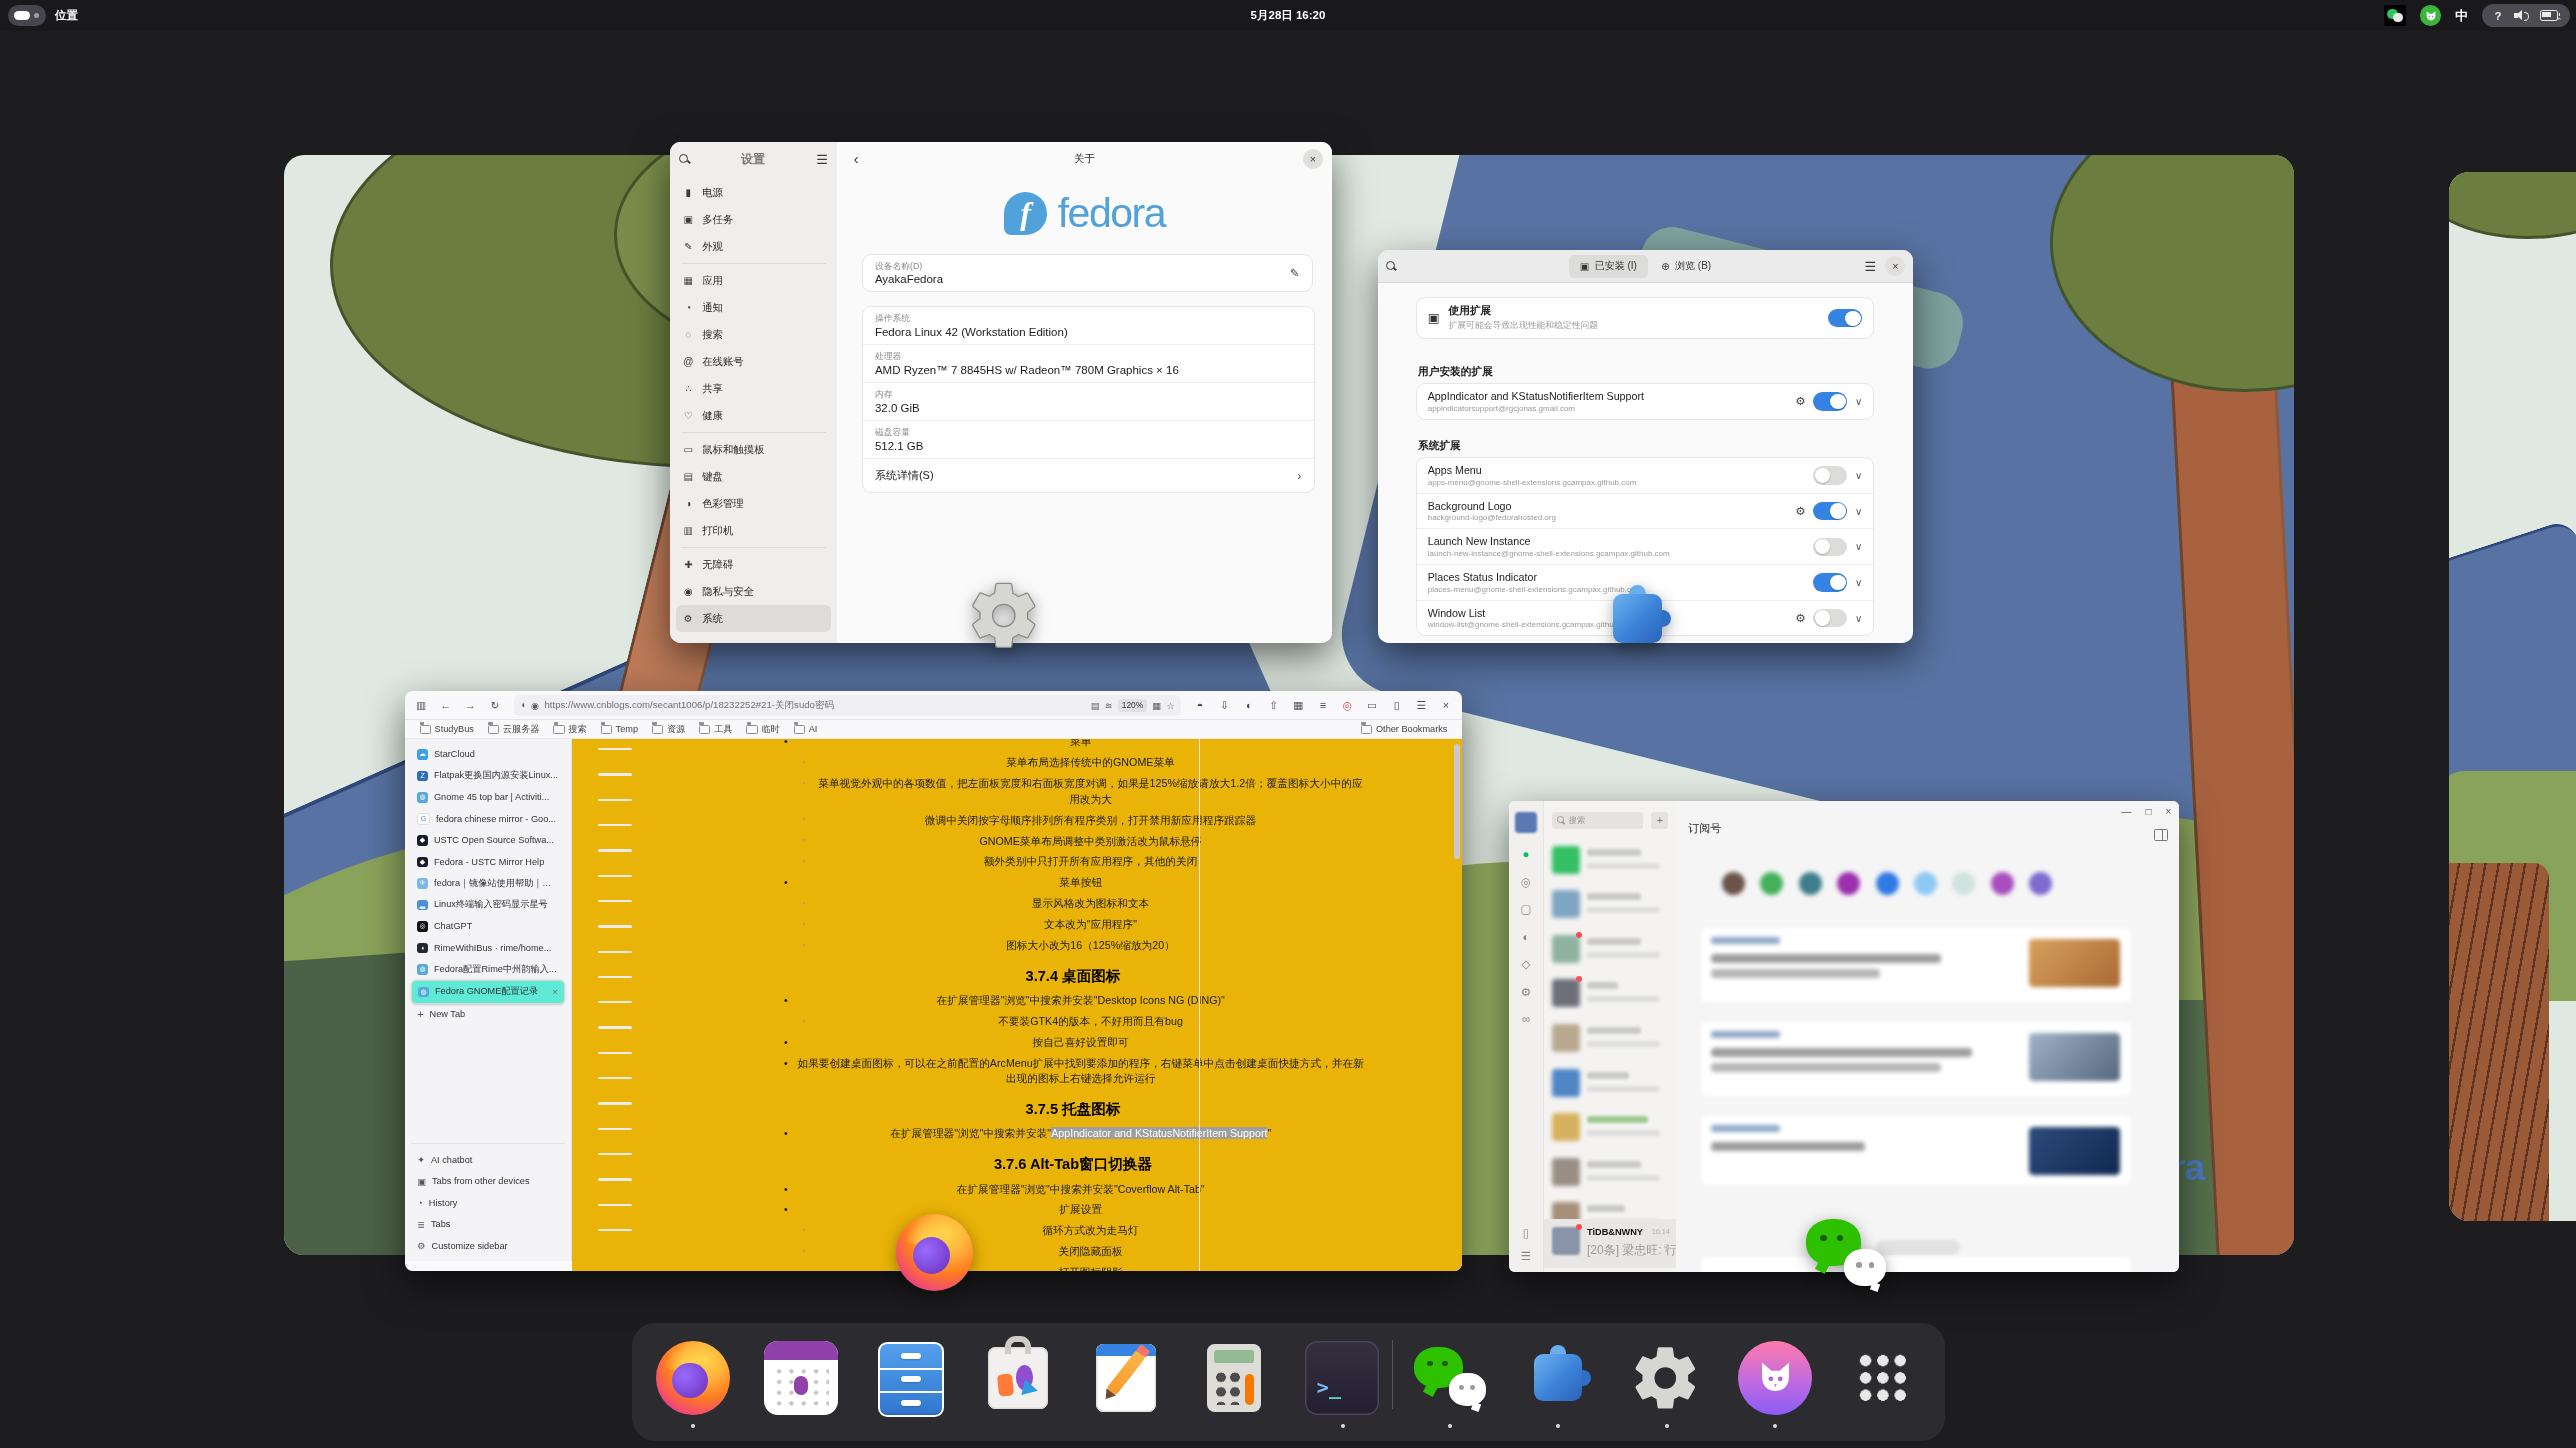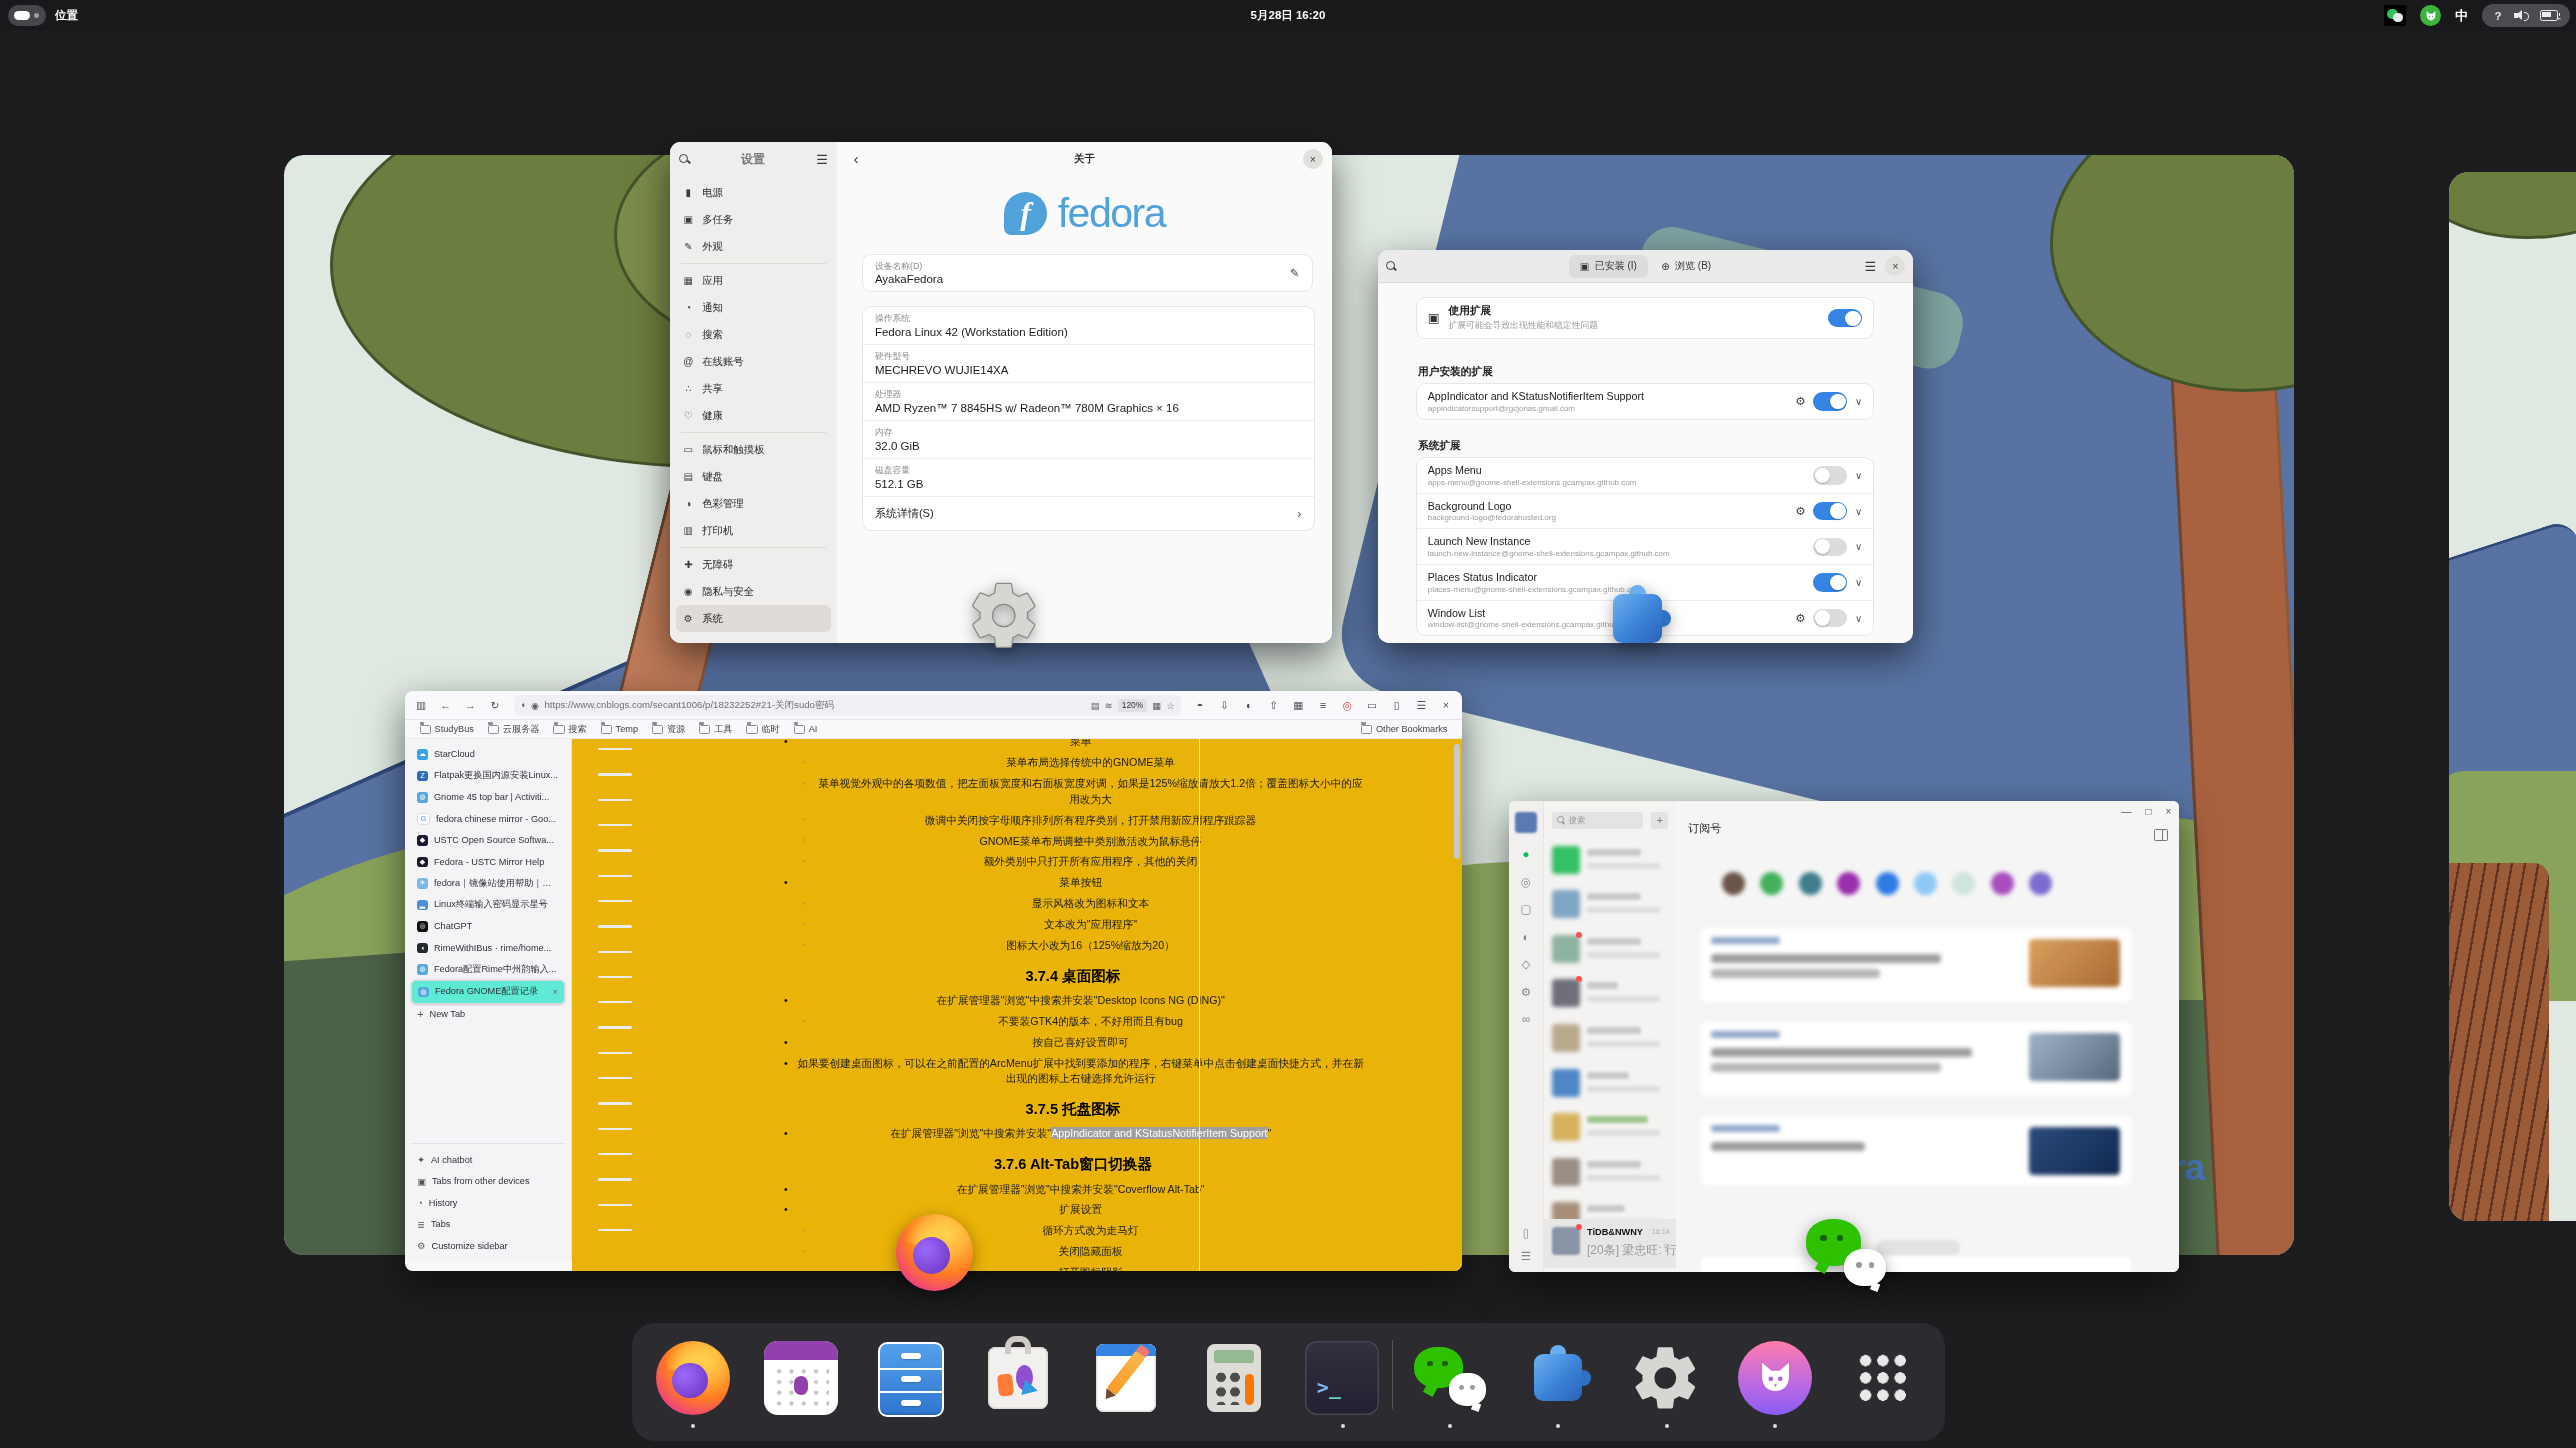--- a/index.html
+++ b/index.html
@@ -69,21 +69,21 @@
   .set-side{position:absolute;left:0;top:0;width:167px;height:100%;background:#f0eeec;border-right:0.8px solid #dcdad7;}
   .set-side .hd{height:34px;display:flex;align-items:center;justify-content:space-between;padding:0 9.2px;color:#3a3a3a;}
   .set-title{font-size:12px;font-weight:700;color:#777;}
   .slist{padding:3.1px 6.1px;}
   .sitem{height:27px;display:flex;align-items:center;gap:7.7px;padding:0 6.1px;border-radius:6.1px;font-size:10.4px;color:#2a2a2a;}
   .sitem.sel{background:#dedbd8;}
   .sic{width:12.3px;text-align:center;font-size:10px;color:#3c3c3c;}
   .ssep{height:0.8px;background:#dcdad7;margin:3.1px 4.6px;}
   .set-pane{position:absolute;left:167px;top:0;right:0;height:100%;background:#fafafa;}
   .set-pane .hd{height:34px;display:flex;align-items:center;justify-content:space-between;padding:0 9.2px;}
-  .pane-title{font-size:10.4px;font-weight:700;color:#2a2a2a;}
+  .pane-title{font-size:10.4px;font-weight:400;color:#2a2a2a;}
   .backc{font-size:15.4px;color:#3a3a3a;width:20px;text-align:center;}
   .fedora-logo{display:flex;align-items:center;justify-content:center;gap:10.7px;margin-top:14px;}
   .fbadge{width:43px;height:43px;background:#51a2da;border-radius:50% 50% 50% 16%;display:flex;align-items:center;justify-content:center;color:#fff;font-size:32px;font-weight:700;font-family:"Liberation Serif",serif;font-style:italic;}
   .fword{font-size:41px;color:#51a2da;font-weight:500;letter-spacing:-1.5px;}
   .card{background:#fff;border:0.8px solid #e8e6e3;border-radius:9.2px;}
   .name-card{position:absolute;left:24.6px;top:112px;width:451px;height:38px;display:flex;align-items:center;justify-content:space-between;padding:0 12.3px;box-sizing:border-box;}
   .flab{font-size:8.8px;color:#8a8a8a;}
   .fval{font-size:11.5px;color:#1c1c1c;margin-top:0.8px;}
   .pencil{font-size:11.5px;color:#444;}
   .info-card{position:absolute;left:24.6px;top:164px;width:451px;}
@@ -406,24 +406,20 @@
           <div class="fval">AyakaFedora</div>
         </div>
         <span class="pencil">✎</span>
       </div>
       <div class="card info-card">
         <div class="irow">
           <div class="flab">操作系统</div>
             <div class="fval">Fedora Linux 42 (Workstation Edition)</div>
         </div>
         <div class="irow">
-          <div class="flab">硬件型号</div>
-            <div class="fval">MECHREVO WUJIE14XA</div>
-        </div>
-        <div class="irow">
           <div class="flab">处理器</div>
             <div class="fval">AMD Ryzen™ 7 8845HS w/ Radeon™ 780M Graphics × 16</div>
         </div>
         <div class="irow">
           <div class="flab">内存</div>
             <div class="fval">32.0 GiB</div>
         </div>
         <div class="irow">
           <div class="flab">磁盘容量</div>
             <div class="fval">512.1 GB</div>

